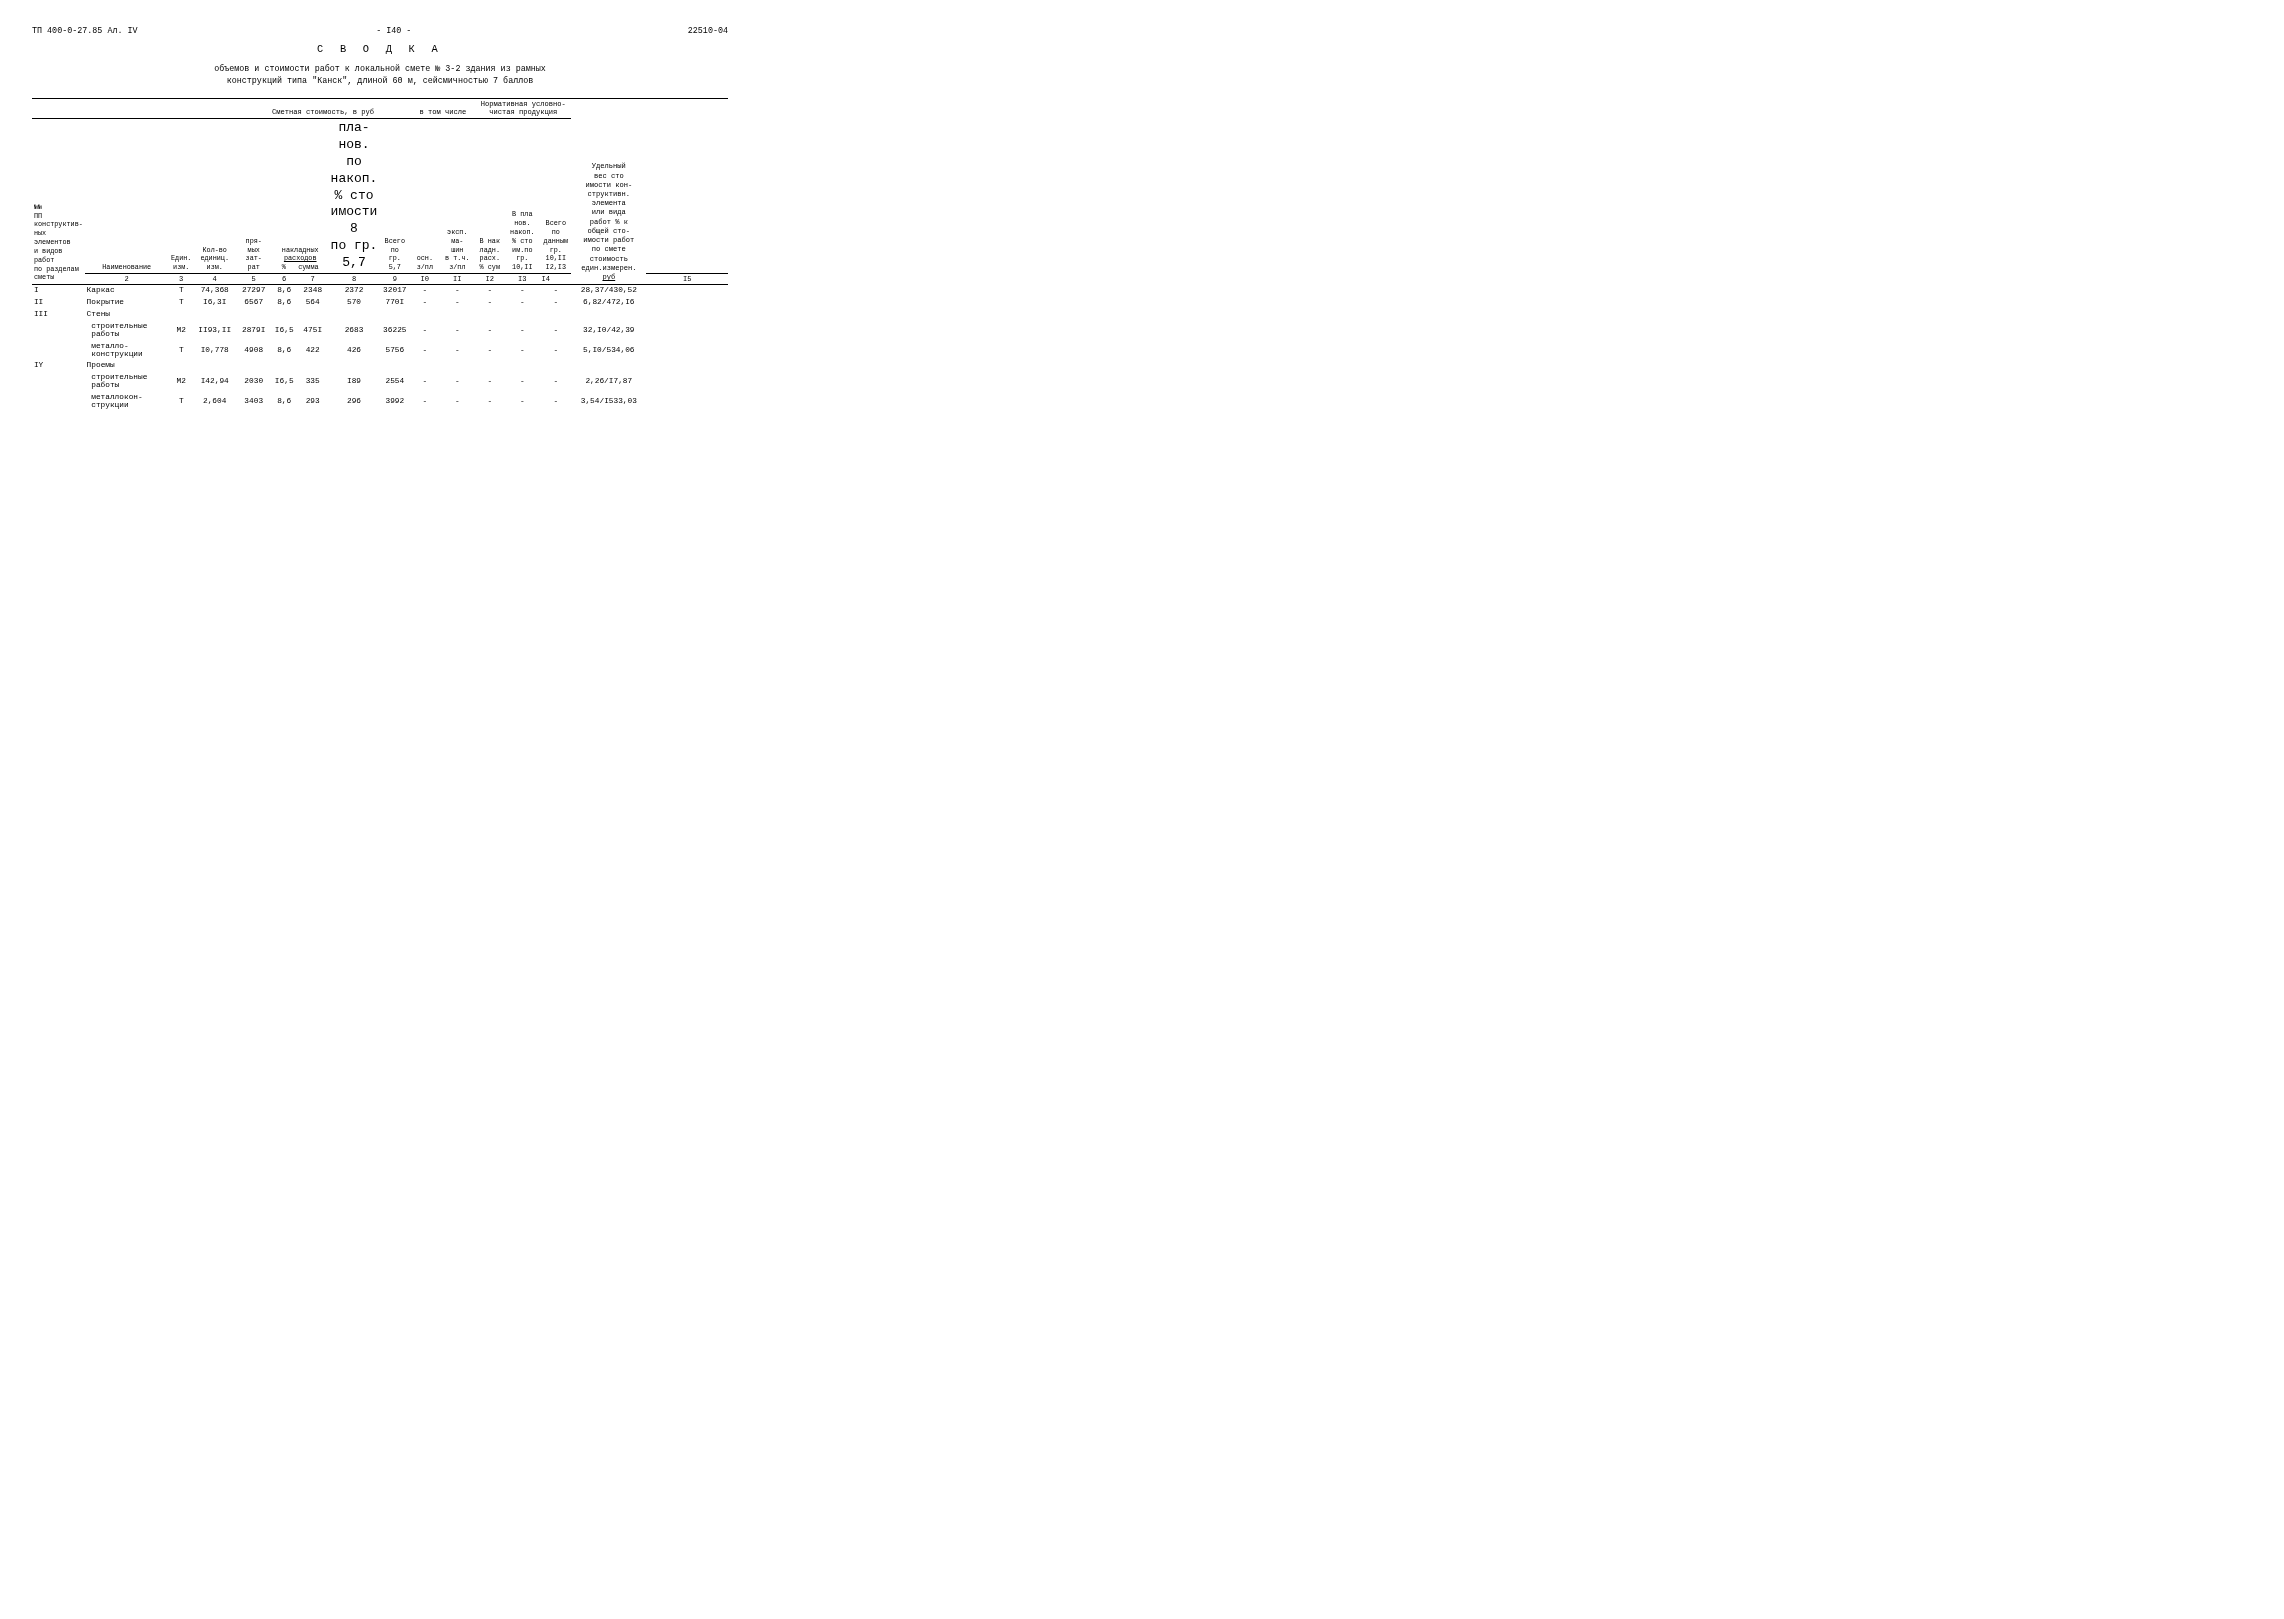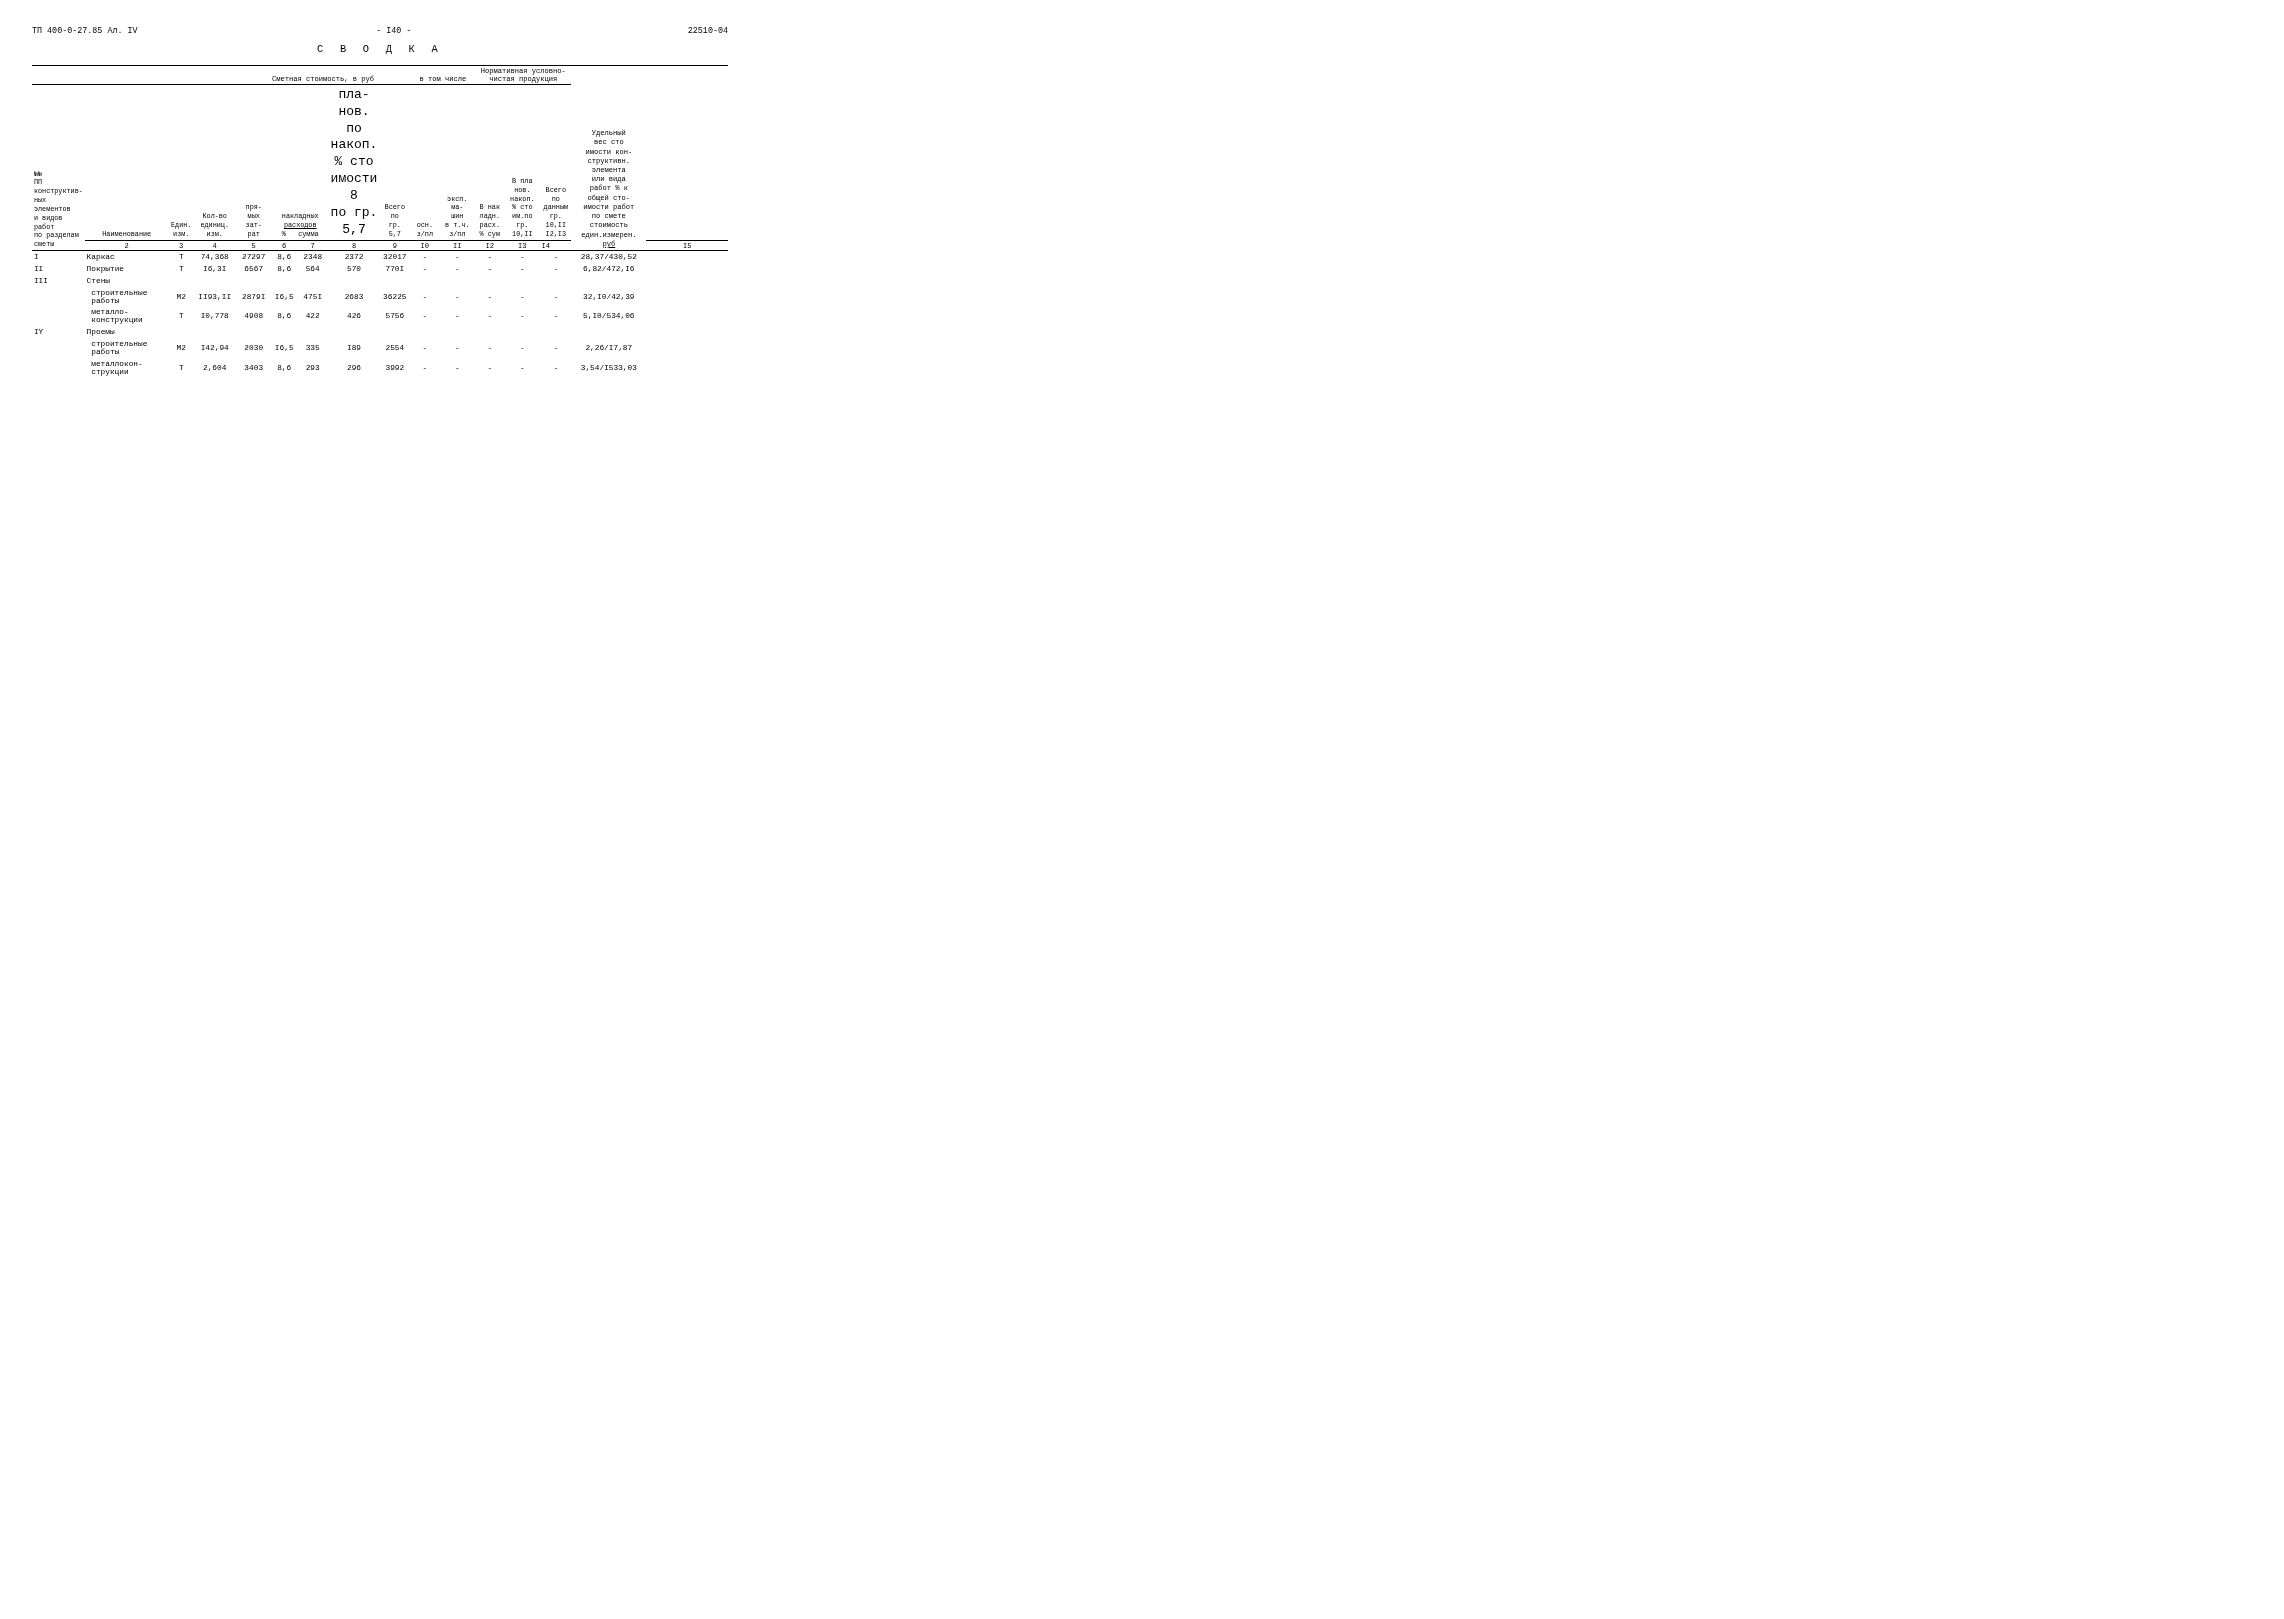--- a/index.html
+++ b/index.html
@@ -78,20 +78,24 @@
 <div>
 
   <div class="header-row">
     <div>ТП 400-0-27.85  Ал. IV</div>
     <div style="text-align:center;flex:1;">- I40 -</div>
     <div style="text-align:right;min-width:78px;">22510-04</div>
   </div>
 
   <div class="title-section">
     <div class="title-main">С В О Д К А</div>
+    <div class="title-sub">
+      <div>объемов и стоимости работ к локальной смете № 3-2 здания из рамных</div>
+      <div>конструкций типа "Канск", длиной 60 м, сейсмичностью 7 баллов</div>
+    </div>
   </div>
 
   <div class="table-container">
     <table>
       <colgroup>
         <col style="width:18px">
         <col style="width:84px">
         <col style="width:25px">
         <col style="width:42px">
         <col style="width:36px">

